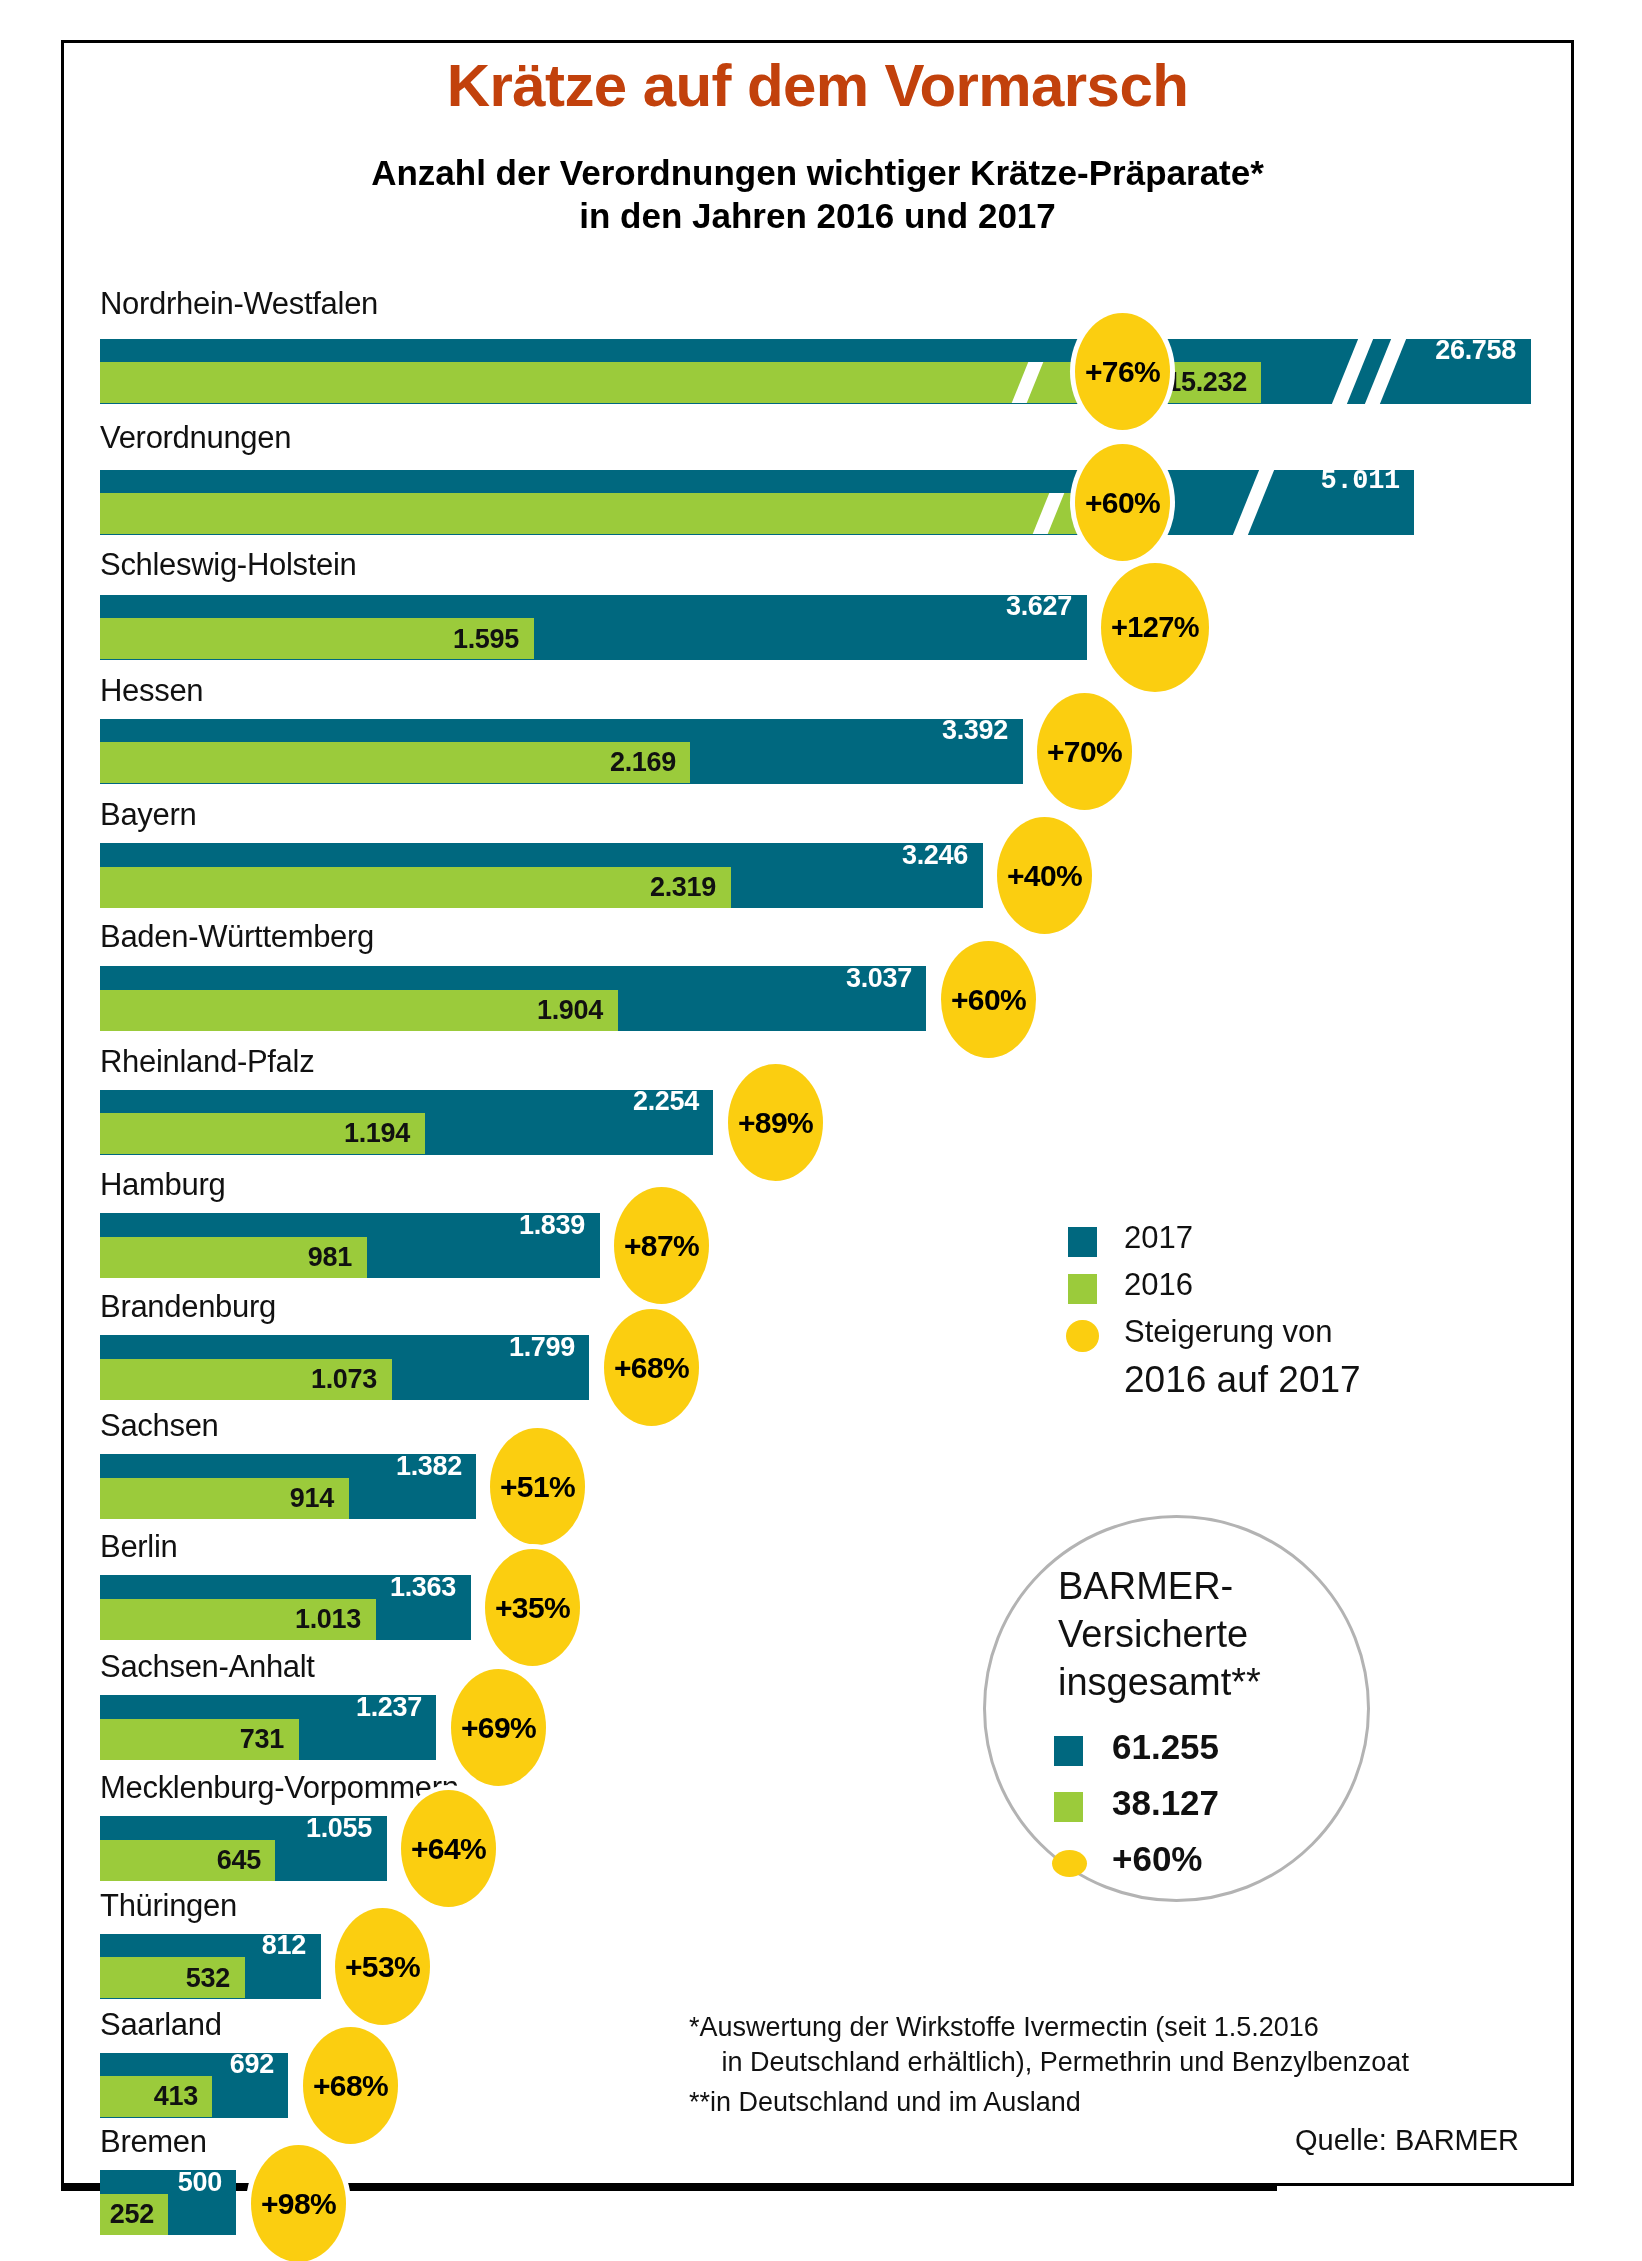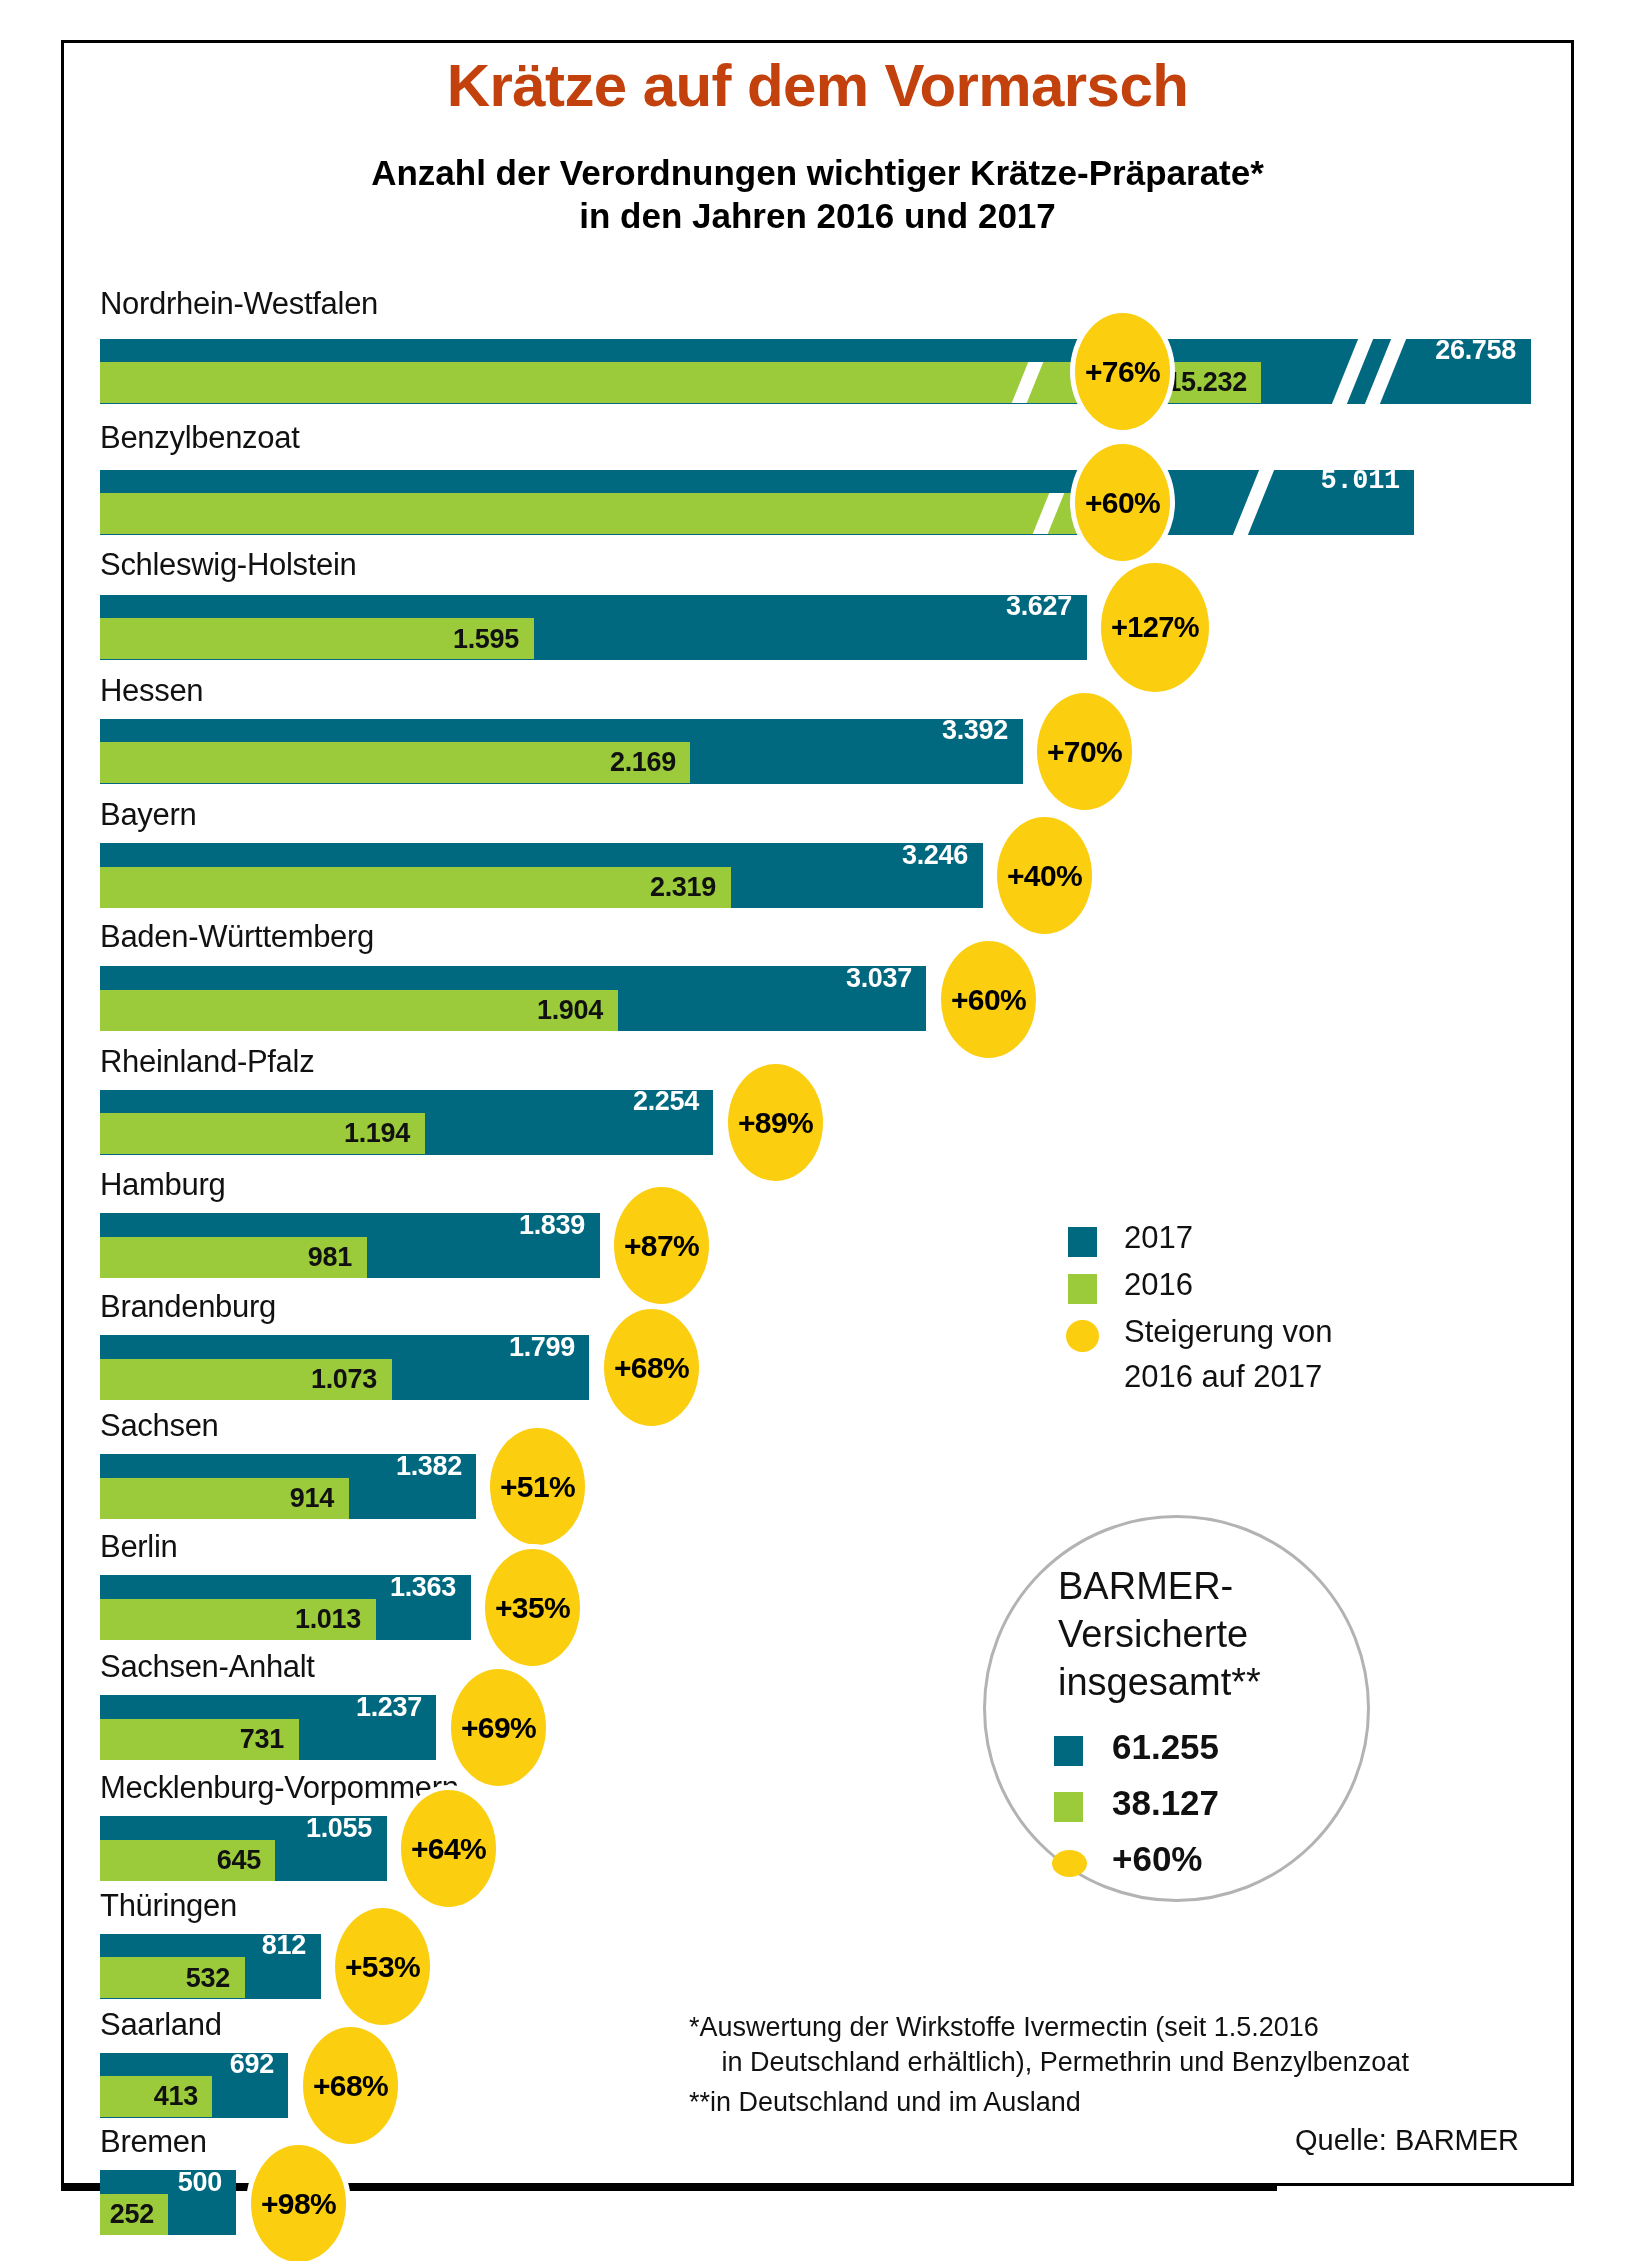--- a/index.html
+++ b/index.html
@@ -78,21 +78,21 @@
   .bubble span{display:inline-block;letter-spacing:-0.6px;}
 
   
   #legend{position:absolute;left:1068px;top:1219px;}
   .lg-row{position:relative;height:47px;}
   .lg-sw{position:absolute;left:0;top:7.8px;width:29px;height:30px;}
   .lg-sw.sq-2017{background:#00687F;}
   .lg-sw.sq-2016{background:#9BCB3B;}
   .lg-sw.circ{background:#FBCE10;border-radius:50%;width:32.5px;height:32.5px;top:6.7px;left:-1.7px;}
   .lg-tx{position:absolute;left:56px;top:1.1px;font-size:31px;color:#111;white-space:nowrap;}
-  .lg-tx2{position:absolute;left:56px;top:46px;font-size:31px;color:#111;white-space:nowrap;}
+  .lg-tx2{position:absolute;left:56px;top:46px;font-size:37px;color:#111;white-space:nowrap;}
 
   
   #bcircle{
     position:absolute;left:983px;top:1515px;
     width:387px;height:387px;border-radius:50%;
     border:3.4px solid #B3B3B3;box-sizing:border-box;
   }
   .bc-line{
     position:absolute;left:72px;font-size:38px;color:#111;white-space:nowrap;
   }
@@ -132,21 +132,21 @@
     <div class="bar bar-2017" style="top: 339px; left: 100px; width: 1431px; height: 65px; position: absolute;"></div>
     <div class="bar bar-2016" style="top: 362px; left: 100px; width: 1161px; height: 41px; position: absolute;"></div>
     <div class="slash" style="top: 339px; left: 1345px; width: 14.6px; height: 65px; z-index: 4;"></div>
     <div class="slash" style="top: 339px; left: 1378px; width: 14.6px; height: 65px; z-index: 4;"></div>
     <div class="slash" style="top: 362px; left: 1020px; width: 14.6px; height: 41px; z-index: 4;"></div>
     <div class="val val-2017" style="top: 339px; left: 100px; width: 1416px; text-align: right; line-height: 23.5px; z-index: 5;">26.758</div>
     <div class="val val-2016" style="top: 364px; left: 100px; width: 1147px; text-align: right; line-height: 37px; z-index: 5;">15.232</div>
     <div class="bubble" style="left: 1075px; top: 313px; width: 95px; height: 117px; font-size: 30px;">
       <span>+76%</span>
     </div>
-    <div class="state-label" style="top: 420px;">Benzylbenzoat</div>
+    <div class="state-label" style="top: 420px;">Verordnungen</div>
     <div class="bar bar-2017" style="top: 470px; left: 100px; width: 1314px; height: 65px; position: absolute;"></div>
     <div class="bar bar-2016" style="top: 493px; left: 100px; width: 1065px; height: 41px; position: absolute;"></div>
     <div class="slash" style="top: 470px; left: 1246px; width: 14.6px; height: 65px; z-index: 4;"></div>
     <div class="slash" style="top: 493px; left: 1041px; width: 14.6px; height: 41px; z-index: 4;"></div>
     <div class="val val-2017" style="top: 470px; left: 100px; width: 1300px; text-align: right; line-height: 23.5px; z-index: 5; font-family: Liberation Mono, monospace;">5.011</div>
     <div class="val val-2016" style="top: 496px; left: 100px; width: 1050px; text-align: right; line-height: 37px; z-index: 5;">3.128</div>
     <div class="bubble" style="left: 1075px; top: 444px; width: 95px; height: 117px; font-size: 30px;">
       <span>+60%</span>
     </div>
     <div class="state-label" style="top: 547px;">Schleswig-Holstein</div>

